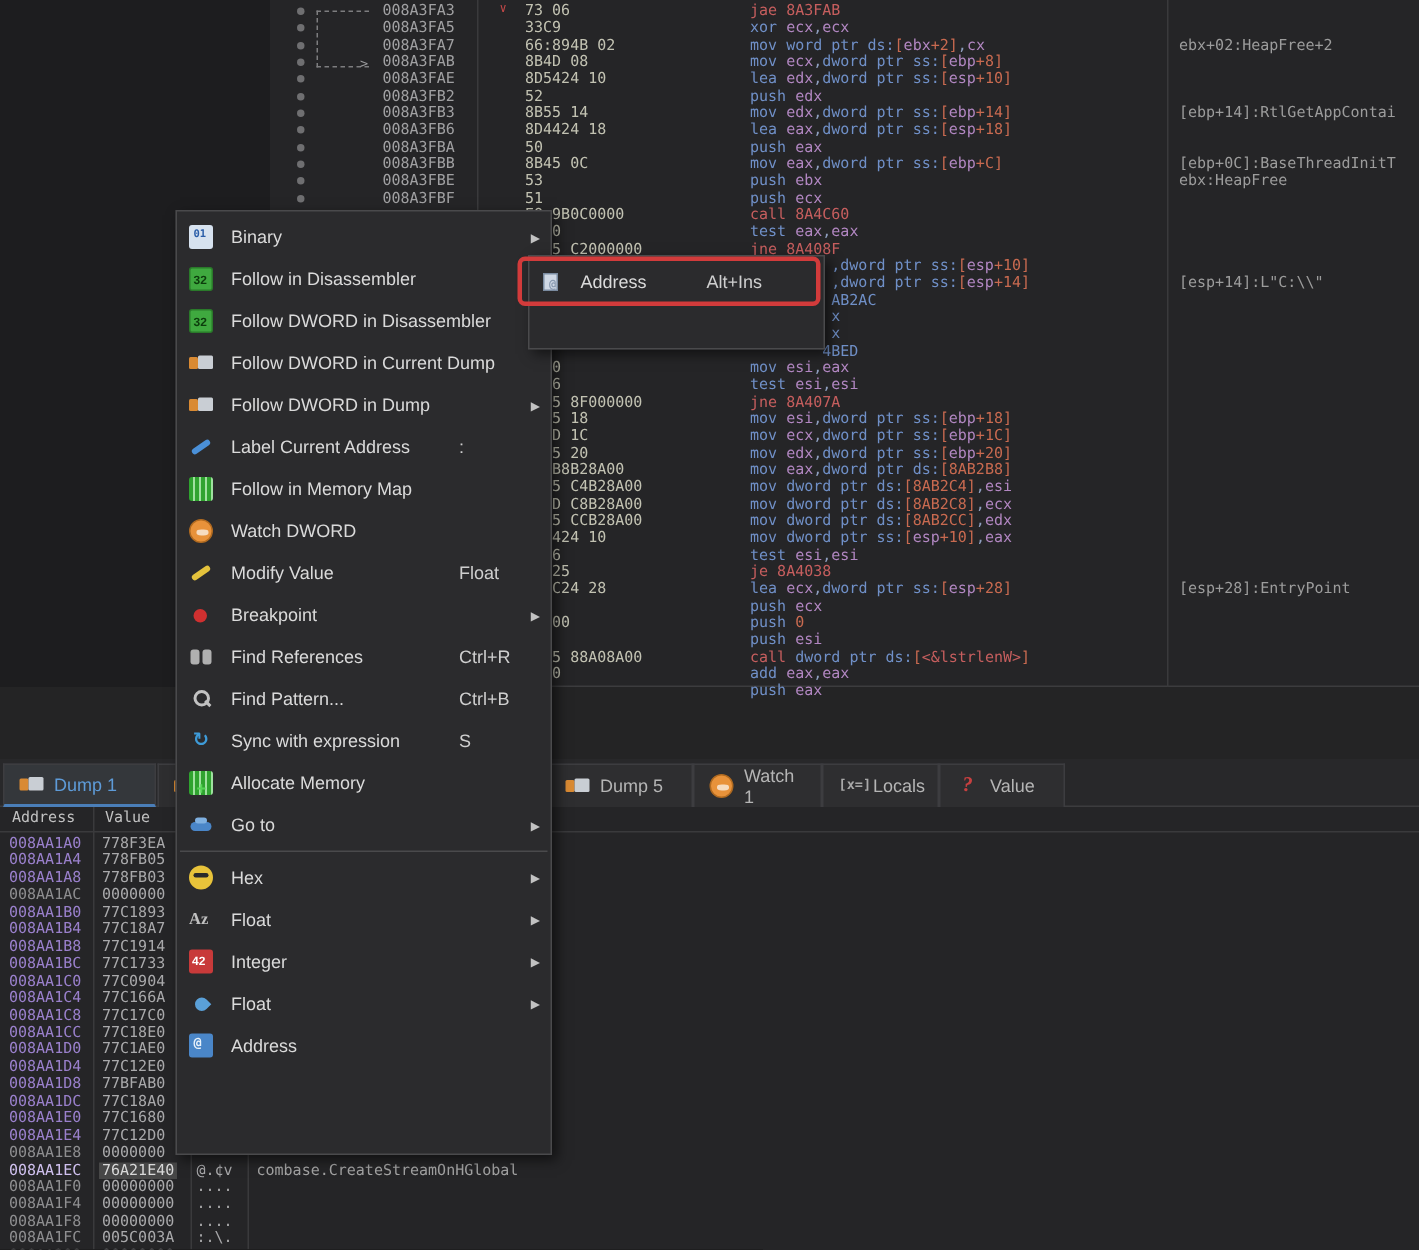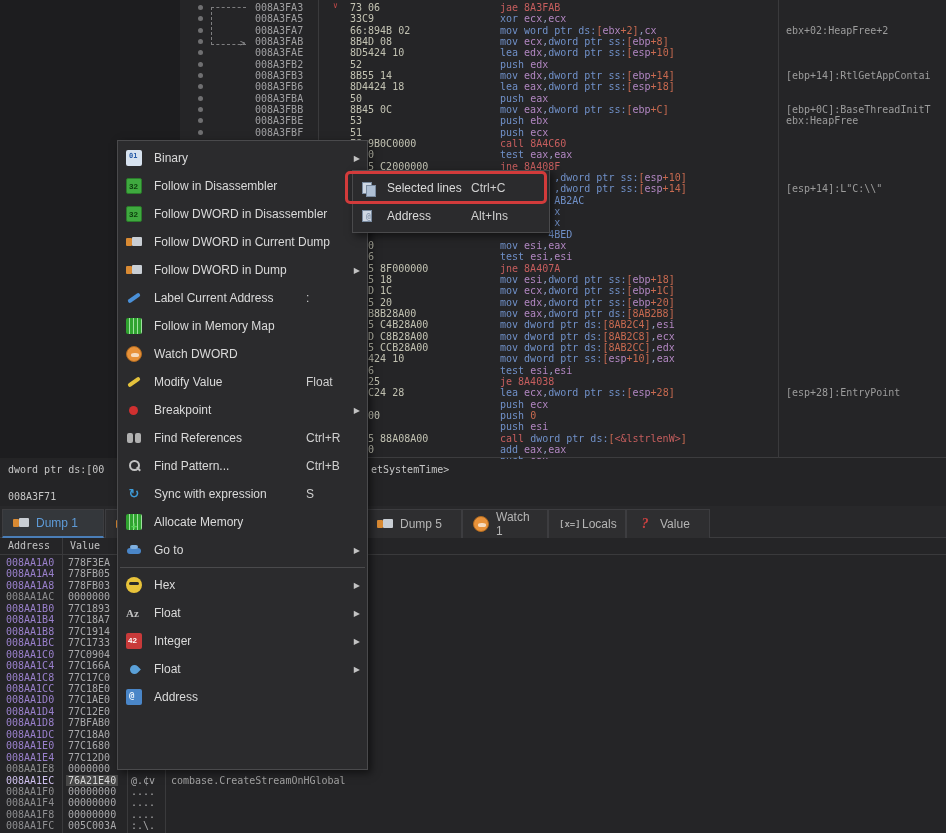--- a/index.html
+++ b/index.html
@@ -117,25 +117,20 @@
 
   <div id="disasm" class="mono">
     <div class="leftvoid"></div>
     <div id="jmpbracket"></div>
     <div id="jmparrow">&gt;</div>
     <div id="dz-rows"><div class="drow" style="top: 2px;"><span class="dot"></span><span class="addr">008A3FA3</span><span class="mark">∨</span><span class="bytes">73 06</span><span class="instr"><span style="color:#c65e5e">jae</span> <span style="color:#c65e5e">8A3FAB</span></span></div><div class="drow" style="top: 13.33px;"><span class="dot"></span><span class="addr">008A3FA5</span><span class="bytes">33C9</span><span class="instr"><span style="color:#7090c8">xor</span> <span style="color:#b287c2">ecx</span><span style="color:#8f9fc0">,</span><span style="color:#b287c2">ecx</span></span></div><div class="drow" style="top: 24.66px;"><span class="dot"></span><span class="addr">008A3FA7</span><span class="bytes">66:894B 02</span><span class="instr"><span style="color:#7090c8">mov</span> <span style="color:#7090c8">word</span> <span style="color:#7090c8">ptr</span> <span style="color:#7090c8">ds:</span><span style="color:#c86a50">[</span><span style="color:#b287c2">ebx</span><span style="color:#c86a50">+</span><span style="color:#c86a50">2</span><span style="color:#c86a50">]</span><span style="color:#8f9fc0">,</span><span style="color:#b287c2">cx</span></span><span class="cmt">ebx+02:HeapFree+2</span></div><div class="drow" style="top: 35.99px;"><span class="dot"></span><span class="addr">008A3FAB</span><span class="bytes">8B4D 08</span><span class="instr"><span style="color:#7090c8">mov</span> <span style="color:#b287c2">ecx</span><span style="color:#8f9fc0">,</span><span style="color:#7090c8">dword</span> <span style="color:#7090c8">ptr</span> <span style="color:#7090c8">ss:</span><span style="color:#c86a50">[</span><span style="color:#b287c2">ebp</span><span style="color:#c86a50">+</span><span style="color:#c86a50">8</span><span style="color:#c86a50">]</span></span></div><div class="drow" style="top: 47.32px;"><span class="dot"></span><span class="addr">008A3FAE</span><span class="bytes">8D5424 10</span><span class="instr"><span style="color:#7090c8">lea</span> <span style="color:#b287c2">edx</span><span style="color:#8f9fc0">,</span><span style="color:#7090c8">dword</span> <span style="color:#7090c8">ptr</span> <span style="color:#7090c8">ss:</span><span style="color:#c86a50">[</span><span style="color:#b287c2">esp</span><span style="color:#c86a50">+</span><span style="color:#c86a50">10</span><span style="color:#c86a50">]</span></span></div><div class="drow" style="top: 58.65px;"><span class="dot"></span><span class="addr">008A3FB2</span><span class="bytes">52</span><span class="instr"><span style="color:#7090c8">push</span> <span style="color:#b287c2">edx</span></span></div><div class="drow" style="top: 69.98px;"><span class="dot"></span><span class="addr">008A3FB3</span><span class="bytes">8B55 14</span><span class="instr"><span style="color:#7090c8">mov</span> <span style="color:#b287c2">edx</span><span style="color:#8f9fc0">,</span><span style="color:#7090c8">dword</span> <span style="color:#7090c8">ptr</span> <span style="color:#7090c8">ss:</span><span style="color:#c86a50">[</span><span style="color:#b287c2">ebp</span><span style="color:#c86a50">+</span><span style="color:#c86a50">14</span><span style="color:#c86a50">]</span></span><span class="cmt">[ebp+14]:RtlGetAppContai</span></div><div class="drow" style="top: 81.31px;"><span class="dot"></span><span class="addr">008A3FB6</span><span class="bytes">8D4424 18</span><span class="instr"><span style="color:#7090c8">lea</span> <span style="color:#b287c2">eax</span><span style="color:#8f9fc0">,</span><span style="color:#7090c8">dword</span> <span style="color:#7090c8">ptr</span> <span style="color:#7090c8">ss:</span><span style="color:#c86a50">[</span><span style="color:#b287c2">esp</span><span style="color:#c86a50">+</span><span style="color:#c86a50">18</span><span style="color:#c86a50">]</span></span></div><div class="drow" style="top: 92.64px;"><span class="dot"></span><span class="addr">008A3FBA</span><span class="bytes">50</span><span class="instr"><span style="color:#7090c8">push</span> <span style="color:#b287c2">eax</span></span></div><div class="drow" style="top: 103.97px;"><span class="dot"></span><span class="addr">008A3FBB</span><span class="bytes">8B45 0C</span><span class="instr"><span style="color:#7090c8">mov</span> <span style="color:#b287c2">eax</span><span style="color:#8f9fc0">,</span><span style="color:#7090c8">dword</span> <span style="color:#7090c8">ptr</span> <span style="color:#7090c8">ss:</span><span style="color:#c86a50">[</span><span style="color:#b287c2">ebp</span><span style="color:#c86a50">+</span><span style="color:#c86a50">C</span><span style="color:#c86a50">]</span></span><span class="cmt">[ebp+0C]:BaseThreadInitT</span></div><div class="drow" style="top: 115.3px;"><span class="dot"></span><span class="addr">008A3FBE</span><span class="bytes">53</span><span class="instr"><span style="color:#7090c8">push</span> <span style="color:#b287c2">ebx</span></span><span class="cmt">ebx:HeapFree</span></div><div class="drow" style="top: 126.63px;"><span class="dot"></span><span class="addr">008A3FBF</span><span class="bytes">51</span><span class="instr"><span style="color:#7090c8">push</span> <span style="color:#b287c2">ecx</span></span></div><div class="drow" style="top: 137.96px;"><span class="bytes">E8 9B0C0000</span><span class="instr"><span style="color:#c65e5e">call</span> <span style="color:#c65e5e">8A4C60</span></span></div><div class="drow" style="top: 149.29px;"><span class="bytes">85C0</span><span class="instr"><span style="color:#7090c8">test</span> <span style="color:#b287c2">eax</span><span style="color:#8f9fc0">,</span><span style="color:#b287c2">eax</span></span></div><div class="drow" style="top: 160.62px;"><span class="bytes">0F85 C2000000</span><span class="instr"><span style="color:#c65e5e">jne</span> <span style="color:#c65e5e">8A408F</span></span></div><div class="drow" style="top: 171.95px;"><span class="instr">         <span style="color:#7090c8">,dword</span> <span style="color:#7090c8">ptr</span> <span style="color:#7090c8">ss:</span><span style="color:#c86a50">[</span><span style="color:#b287c2">esp</span><span style="color:#c86a50">+</span><span style="color:#c86a50">10</span><span style="color:#c86a50">]</span></span></div><div class="drow" style="top: 183.28px;"><span class="instr">         <span style="color:#7090c8">,dword</span> <span style="color:#7090c8">ptr</span> <span style="color:#7090c8">ss:</span><span style="color:#c86a50">[</span><span style="color:#b287c2">esp</span><span style="color:#c86a50">+</span><span style="color:#c86a50">14</span><span style="color:#c86a50">]</span></span><span class="cmt">[esp+14]:L"C:\\"</span></div><div class="drow" style="top: 194.61px;"><span class="instr">         <span style="color:#7090c8">AB2AC</span></span></div><div class="drow" style="top: 205.94px;"><span class="instr">         <span style="color:#7090c8">x</span></span></div><div class="drow" style="top: 217.27px;"><span class="instr">         <span style="color:#7090c8">x</span></span></div><div class="drow" style="top: 228.6px;"><span class="instr">        <span style="color:#7090c8">4BED</span></span></div><div class="drow" style="top: 239.93px;"><span class="bytes">8BF0</span><span class="instr"><span style="color:#7090c8">mov</span> <span style="color:#b287c2">esi</span><span style="color:#8f9fc0">,</span><span style="color:#b287c2">eax</span></span></div><div class="drow" style="top: 251.26px;"><span class="bytes">85F6</span><span class="instr"><span style="color:#7090c8">test</span> <span style="color:#b287c2">esi</span><span style="color:#8f9fc0">,</span><span style="color:#b287c2">esi</span></span></div><div class="drow" style="top: 262.59px;"><span class="bytes">0F85 8F000000</span><span class="instr"><span style="color:#c65e5e">jne</span> <span style="color:#c65e5e">8A407A</span></span></div><div class="drow" style="top: 273.92px;"><span class="bytes">8B75 18</span><span class="instr"><span style="color:#7090c8">mov</span> <span style="color:#b287c2">esi</span><span style="color:#8f9fc0">,</span><span style="color:#7090c8">dword</span> <span style="color:#7090c8">ptr</span> <span style="color:#7090c8">ss:</span><span style="color:#c86a50">[</span><span style="color:#b287c2">ebp</span><span style="color:#c86a50">+</span><span style="color:#c86a50">18</span><span style="color:#c86a50">]</span></span></div><div class="drow" style="top: 285.25px;"><span class="bytes">8B4D 1C</span><span class="instr"><span style="color:#7090c8">mov</span> <span style="color:#b287c2">ecx</span><span style="color:#8f9fc0">,</span><span style="color:#7090c8">dword</span> <span style="color:#7090c8">ptr</span> <span style="color:#7090c8">ss:</span><span style="color:#c86a50">[</span><span style="color:#b287c2">ebp</span><span style="color:#c86a50">+</span><span style="color:#c86a50">1C</span><span style="color:#c86a50">]</span></span></div><div class="drow" style="top: 296.58px;"><span class="bytes">8B55 20</span><span class="instr"><span style="color:#7090c8">mov</span> <span style="color:#b287c2">edx</span><span style="color:#8f9fc0">,</span><span style="color:#7090c8">dword</span> <span style="color:#7090c8">ptr</span> <span style="color:#7090c8">ss:</span><span style="color:#c86a50">[</span><span style="color:#b287c2">ebp</span><span style="color:#c86a50">+</span><span style="color:#c86a50">20</span><span style="color:#c86a50">]</span></span></div><div class="drow" style="top: 307.91px;"><span class="bytes">A1 B8B28A00</span><span class="instr"><span style="color:#7090c8">mov</span> <span style="color:#b287c2">eax</span><span style="color:#8f9fc0">,</span><span style="color:#7090c8">dword</span> <span style="color:#7090c8">ptr</span> <span style="color:#7090c8">ds:</span><span style="color:#c86a50">[</span><span style="color:#c86a50">8AB2B8</span><span style="color:#c86a50">]</span></span></div><div class="drow" style="top: 319.24px;"><span class="bytes">8935 C4B28A00</span><span class="instr"><span style="color:#7090c8">mov</span> <span style="color:#7090c8">dword</span> <span style="color:#7090c8">ptr</span> <span style="color:#7090c8">ds:</span><span style="color:#c86a50">[</span><span style="color:#c86a50">8AB2C4</span><span style="color:#c86a50">]</span><span style="color:#8f9fc0">,</span><span style="color:#b287c2">esi</span></span></div><div class="drow" style="top: 330.57px;"><span class="bytes">890D C8B28A00</span><span class="instr"><span style="color:#7090c8">mov</span> <span style="color:#7090c8">dword</span> <span style="color:#7090c8">ptr</span> <span style="color:#7090c8">ds:</span><span style="color:#c86a50">[</span><span style="color:#c86a50">8AB2C8</span><span style="color:#c86a50">]</span><span style="color:#8f9fc0">,</span><span style="color:#b287c2">ecx</span></span></div><div class="drow" style="top: 341.9px;"><span class="bytes">8915 CCB28A00</span><span class="instr"><span style="color:#7090c8">mov</span> <span style="color:#7090c8">dword</span> <span style="color:#7090c8">ptr</span> <span style="color:#7090c8">ds:</span><span style="color:#c86a50">[</span><span style="color:#c86a50">8AB2CC</span><span style="color:#c86a50">]</span><span style="color:#8f9fc0">,</span><span style="color:#b287c2">edx</span></span></div><div class="drow" style="top: 353.23px;"><span class="bytes">894424 10</span><span class="instr"><span style="color:#7090c8">mov</span> <span style="color:#7090c8">dword</span> <span style="color:#7090c8">ptr</span> <span style="color:#7090c8">ss:</span><span style="color:#c86a50">[</span><span style="color:#b287c2">esp</span><span style="color:#c86a50">+</span><span style="color:#c86a50">10</span><span style="color:#c86a50">]</span><span style="color:#8f9fc0">,</span><span style="color:#b287c2">eax</span></span></div><div class="drow" style="top: 364.56px;"><span class="bytes">85F6</span><span class="instr"><span style="color:#7090c8">test</span> <span style="color:#b287c2">esi</span><span style="color:#8f9fc0">,</span><span style="color:#b287c2">esi</span></span></div><div class="drow" style="top: 375.89px;"><span class="bytes">74 25</span><span class="instr"><span style="color:#c65e5e">je</span> <span style="color:#c65e5e">8A4038</span></span></div><div class="drow" style="top: 387.22px;"><span class="bytes">8D4C24 28</span><span class="instr"><span style="color:#7090c8">lea</span> <span style="color:#b287c2">ecx</span><span style="color:#8f9fc0">,</span><span style="color:#7090c8">dword</span> <span style="color:#7090c8">ptr</span> <span style="color:#7090c8">ss:</span><span style="color:#c86a50">[</span><span style="color:#b287c2">esp</span><span style="color:#c86a50">+</span><span style="color:#c86a50">28</span><span style="color:#c86a50">]</span></span><span class="cmt">[esp+28]:EntryPoint</span></div><div class="drow" style="top: 398.55px;"><span class="bytes">51</span><span class="instr"><span style="color:#7090c8">push</span> <span style="color:#b287c2">ecx</span></span></div><div class="drow" style="top: 409.88px;"><span class="bytes">6A 00</span><span class="instr"><span style="color:#7090c8">push</span> <span style="color:#c86a50">0</span></span></div><div class="drow" style="top: 421.21px;"><span class="bytes">56</span><span class="instr"><span style="color:#7090c8">push</span> <span style="color:#b287c2">esi</span></span></div><div class="drow" style="top: 432.54px;"><span class="bytes">FF15 88A08A00</span><span class="instr"><span style="color:#c65e5e">call</span> <span style="color:#7090c8">dword</span> <span style="color:#7090c8">ptr</span> <span style="color:#7090c8">ds:</span><span style="color:#c86a50">[</span><span style="color:#c65e5e">&lt;&amp;lstrlenW&gt;</span><span style="color:#c86a50">]</span></span></div><div class="drow" style="top: 443.87px;"><span class="bytes">03C0</span><span class="instr"><span style="color:#7090c8">add</span> <span style="color:#b287c2">eax</span><span style="color:#8f9fc0">,</span><span style="color:#b287c2">eax</span></span></div><div class="drow" style="top: 455.2px;"><span class="bytes">50</span><span class="instr"><span style="color:#7090c8">push</span> <span style="color:#b287c2">eax</span></span></div></div>
     <div class="vline" style="left:318px;height:458px;"></div>
     <div class="vline" style="left:778px;height:458px;"></div>
   </div>
 
-  <div id="infobox" class="mono">
-    <div class="l1">dword ptr ds:[00</div>
-    <div class="l1r">etSystemTime&gt;</div>
-    <div class="l2">008A3F71</div>
-  </div>
 
   <div id="tabbar">
       <div class="tab sel" style="left: 2px; width: 102px;">
         <span class="ic ic-dump-truck"></span>
         <span>Dump 1</span>
       </div>
       <div class="tab" style="left: 105px; width: 62px;">
         <span class="ic ic-dump-truck"></span>
       </div>
       <div class="tab" style="left: 366px; width: 96px;">
@@ -257,25 +252,20 @@
         <span class="lbl">Float</span>
         <span class="arr">▶</span>
       </div>
       <div class="mi">
         <span class="ic ic-address-at"></span>
         <span class="lbl">Address</span>
       </div>
     </div>
   <div id="submenu">
       <div class="mi">
-        <span class="ic ic-copy-lines"></span>
-        <span class="lbl">Selected lines</span>
-        <span class="sc">Ctrl+C</span>
-      </div>
-      <div class="mi">
         <span class="ic ic-copy-address"></span>
         <span class="lbl">Address</span>
         <span class="sc">Alt+Ins</span>
       </div>
     </div>
   <div id="redbox"></div>
 
 </div>
 
 </body></html>

